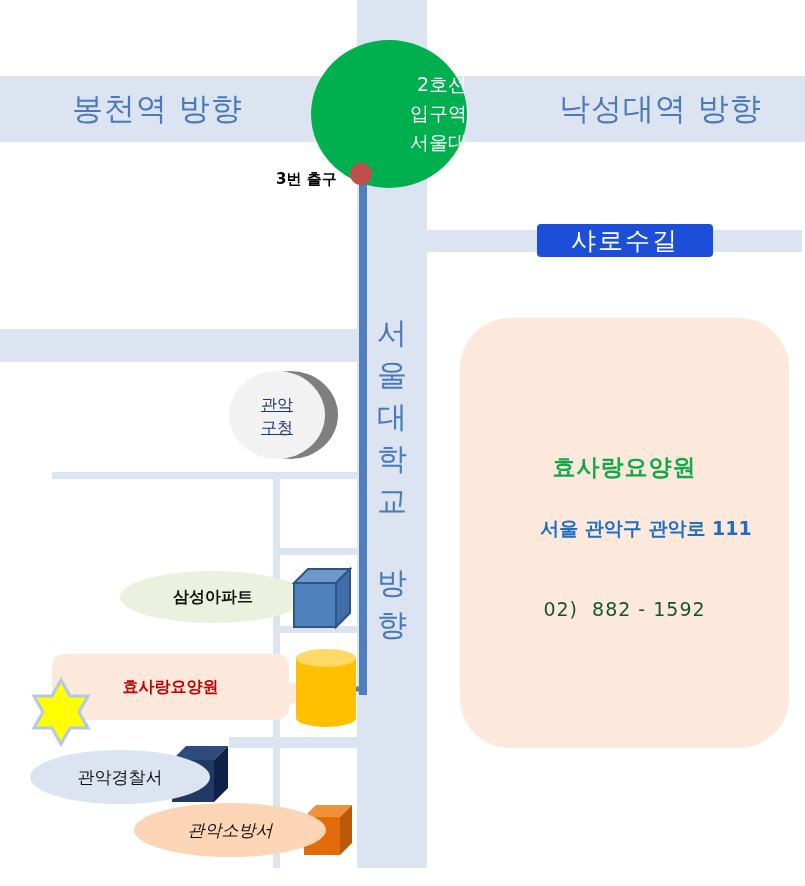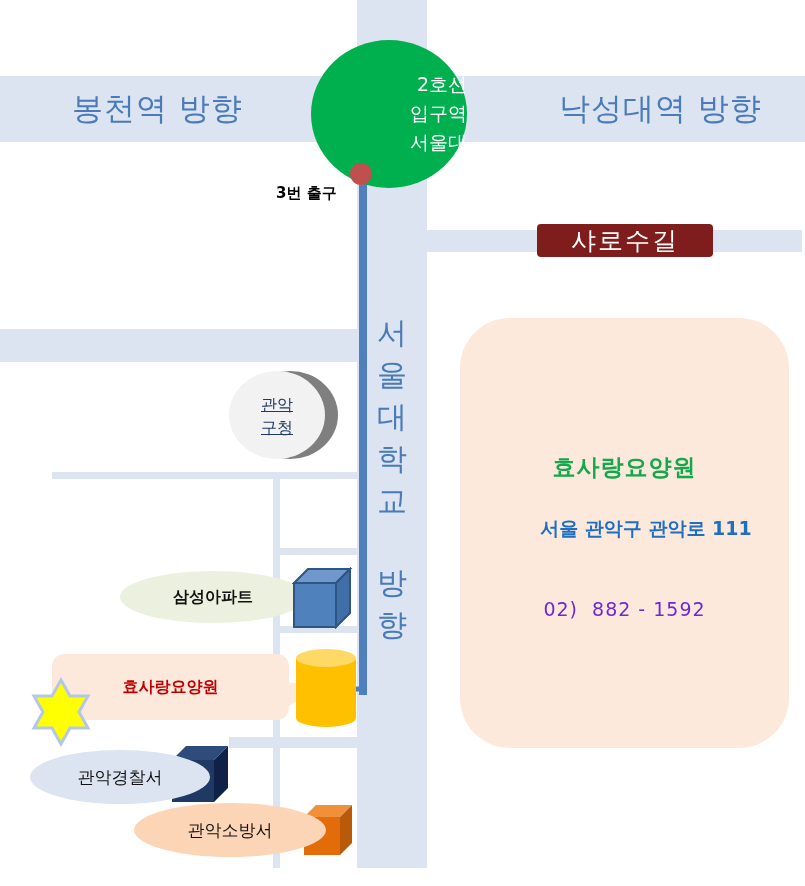--- a/index.html
+++ b/index.html
@@ -4,27 +4,27 @@
 <style>
   * { box-sizing: border-box; margin: 0; padding: 0; }
   html, body { width: 805px; height: 886px; background: #ffffff; overflow: hidden; }
   body { position: relative; font-family: "DejaVu Sans", sans-serif; }
   .abs { position: absolute; }
   .road { position: absolute; background: #dbe4f0; }
   .road-label { position: absolute; color: #4a7ab8; font-size: 31px; white-space: nowrap; letter-spacing: 1px; }
   .vert-label { position: absolute; color: #4a7ab8; font-size: 30px; width: 36px; text-align: center; line-height: 42px; }
   .station { position: absolute; left: 311px; top: 40px; width: 156px; height: 148px; border-radius: 50%; background: #00b04f; color: #fff; font-size: 19px; line-height: 29px; text-align: right; padding-top: 30px; }
   .exit-dot { position: absolute; left: 350px; top: 163px; width: 22px; height: 22px; border-radius: 50%; background: #c0504d; }
-  .exit-label { position: absolute; left: 276px; top: 184px; font-size: 15px; font-weight: bold; color: #000; }
+  .exit-label { position: absolute; left: 276px; top: 170px; font-size: 15px; font-weight: bold; color: #000; }
   .route-line { position: absolute; background: #4f7fbc; }
-  .pill { position: absolute; left: 537px; top: 224px; width: 176px; height: 33px; background: #7f1d1d; border-radius: 4px; color: #fff; font-size: 25px; text-align: center; line-height: 34px; letter-spacing: 2px; }
+  .pill { position: absolute; left: 537px; top: 224px; width: 176px; height: 33px; background: #1d4ed8; border-radius: 4px; color: #fff; font-size: 25px; text-align: center; line-height: 34px; letter-spacing: 2px; }
   .info-card { position: absolute; left: 460px; top: 318px; width: 329px; height: 430px; background: #fde9dc; border-radius: 50px; text-align: center; }
   .info-name { position: absolute; left: 0; right: 0; top: 134px; color: #12a84b; font-size: 23px; font-weight: bold; letter-spacing: 1px; }
   .info-addr { position: absolute; left: 0; right: 0; top: 196px; color: #1e6fc0; font-size: 19px; font-weight: bold; line-height: 29px; margin-left: 43px; }
-  .info-phone { position: absolute; left: 0; right: 0; top: 280px; color: #6d28d9; font-size: 19px; letter-spacing: 1px; }
+  .info-phone { position: absolute; left: 0; right: 0; top: 280px; color: #14532d; font-size: 19px; letter-spacing: 1px; }
   .bubble { position: absolute; display: flex; align-items: center; justify-content: center; font-size: 16px; font-weight: bold; color: #111; }
 </style>
 </head>
 <body>
 
 <div class="road" style="left:357px; top:0; width:70px; height:868px;"></div>
 <div class="road" style="left:0; top:76px; width:805px; height:66px;"></div>
 <div class="road" style="left:427px; top:230px; width:375px; height:22px;"></div>
 <div class="road" style="left:0; top:329px; width:357px; height:33px;"></div>
 <div class="road" style="left:52px; top:472px; width:305px; height:7px;"></div>
@@ -101,21 +101,21 @@
 </svg>
 <div class="bubble" style="left:30px; top:750px; width:180px; height:54px; border-radius:50%; background:#dbe4f0; font-weight:normal; font-size:17px;">
   <span>관악경찰서</span>
 </div>
 
 <svg class="abs" style="left:300px; top:803px;" width="54" height="54" viewBox="0 0 54 54">
   <polygon points="4,14 16,2 52,2 40,14" fill="#f0903a"></polygon>
   <polygon points="40,14 52,2 52,40 40,52" fill="#b85a08"></polygon>
   <rect x="4" y="14" width="36" height="38" fill="#e36c0a"></rect>
 </svg>
-<div class="bubble" style="left:134px; top:803px; width:192px; height:54px; border-radius:50%; background:#fbd5b5; font-weight:normal; font-size:17px;">
+<div class="bubble" style="left:134px; top:803px; width:192px; height:54px; border-radius:50%; background:#fbd5b5; font-weight:normal; font-size:17px;font-style:italic;">
   <span>관악소방서</span>
 </div>
 
 <div class="info-card">
   <div class="info-name">효사랑요양원</div>
   <div class="info-addr">
     <div>서울 관악구 관악로 111</div>
   </div>
   <div class="info-phone" style="white-space:pre;">02)  882 - 1592</div>
 </div>

